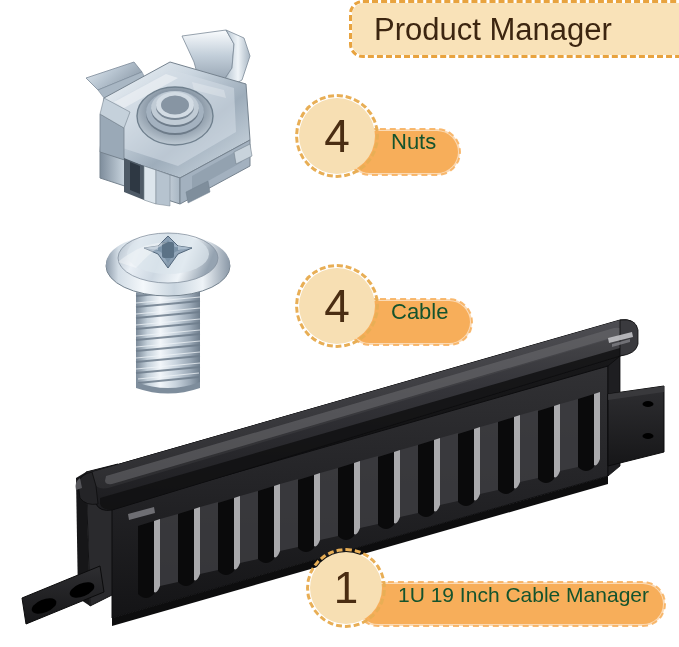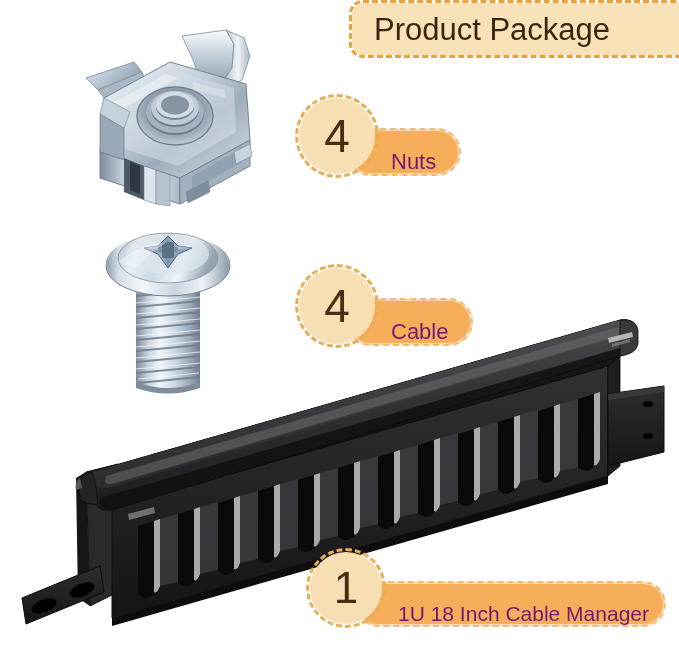--- a/index.html
+++ b/index.html
@@ -15,24 +15,24 @@
   
   .badge {
     position: absolute;
     display: flex;
     align-items: center;
     z-index: 30;
   }
   .badge-pill {
     position: relative;
     background: #F7AE5A;
-    color: #701a75;
+    color: #14532d;
     border-radius: 999px;
     display: flex;
-    align-items: flex-end;
+    align-items: flex-start;
     box-sizing: border-box;
     box-shadow: 0 0 0 2px rgba(247,174,90,0.45);
     margin-top: 31px;
   }
   .badge-pill::before{
     content:"";
     position:absolute; inset:-3px;
     border-radius:999px;
     border:2px dashed rgba(247,174,90,0.85);
     pointer-events:none;
@@ -124,21 +124,21 @@
     left: 8px; top: 276px;
     width: 671px; height: 365px;
     z-index: 5;
   }
   svg { display:block; overflow: visible; }
 </style>
 </head>
 <body>
 
 <div id="title-box">
-  <div id="title-text">Product Package</div>
+  <div id="title-text">Product Manager</div>
 </div>
 
 <div id="cage-nut">
   <svg width="192" height="178" viewBox="0 0 192 178" xmlns="http://www.w3.org/2000/svg">
     <defs>
       <linearGradient id="mg1" x1="0" y1="0" x2="1" y2="1">
         <stop offset="0%" stop-color="#F3F7FA"></stop>
         <stop offset="35%" stop-color="#CBD6E0"></stop>
         <stop offset="62%" stop-color="#9EADBB"></stop>
         <stop offset="100%" stop-color="#D6E0E8"></stop>
@@ -417,15 +417,15 @@
   <div class="badge-pill">
     <span>Cable</span>
   </div>
 </div>
 
 <div class="badge" id="badge-manager">
   <div class="badge-circle">
     <span>1</span>
   </div>
   <div class="badge-pill">
-    <span>1U 18 Inch Cable Manager</span>
+    <span>1U 19 Inch Cable Manager</span>
   </div>
 </div>
 
 </body></html>

